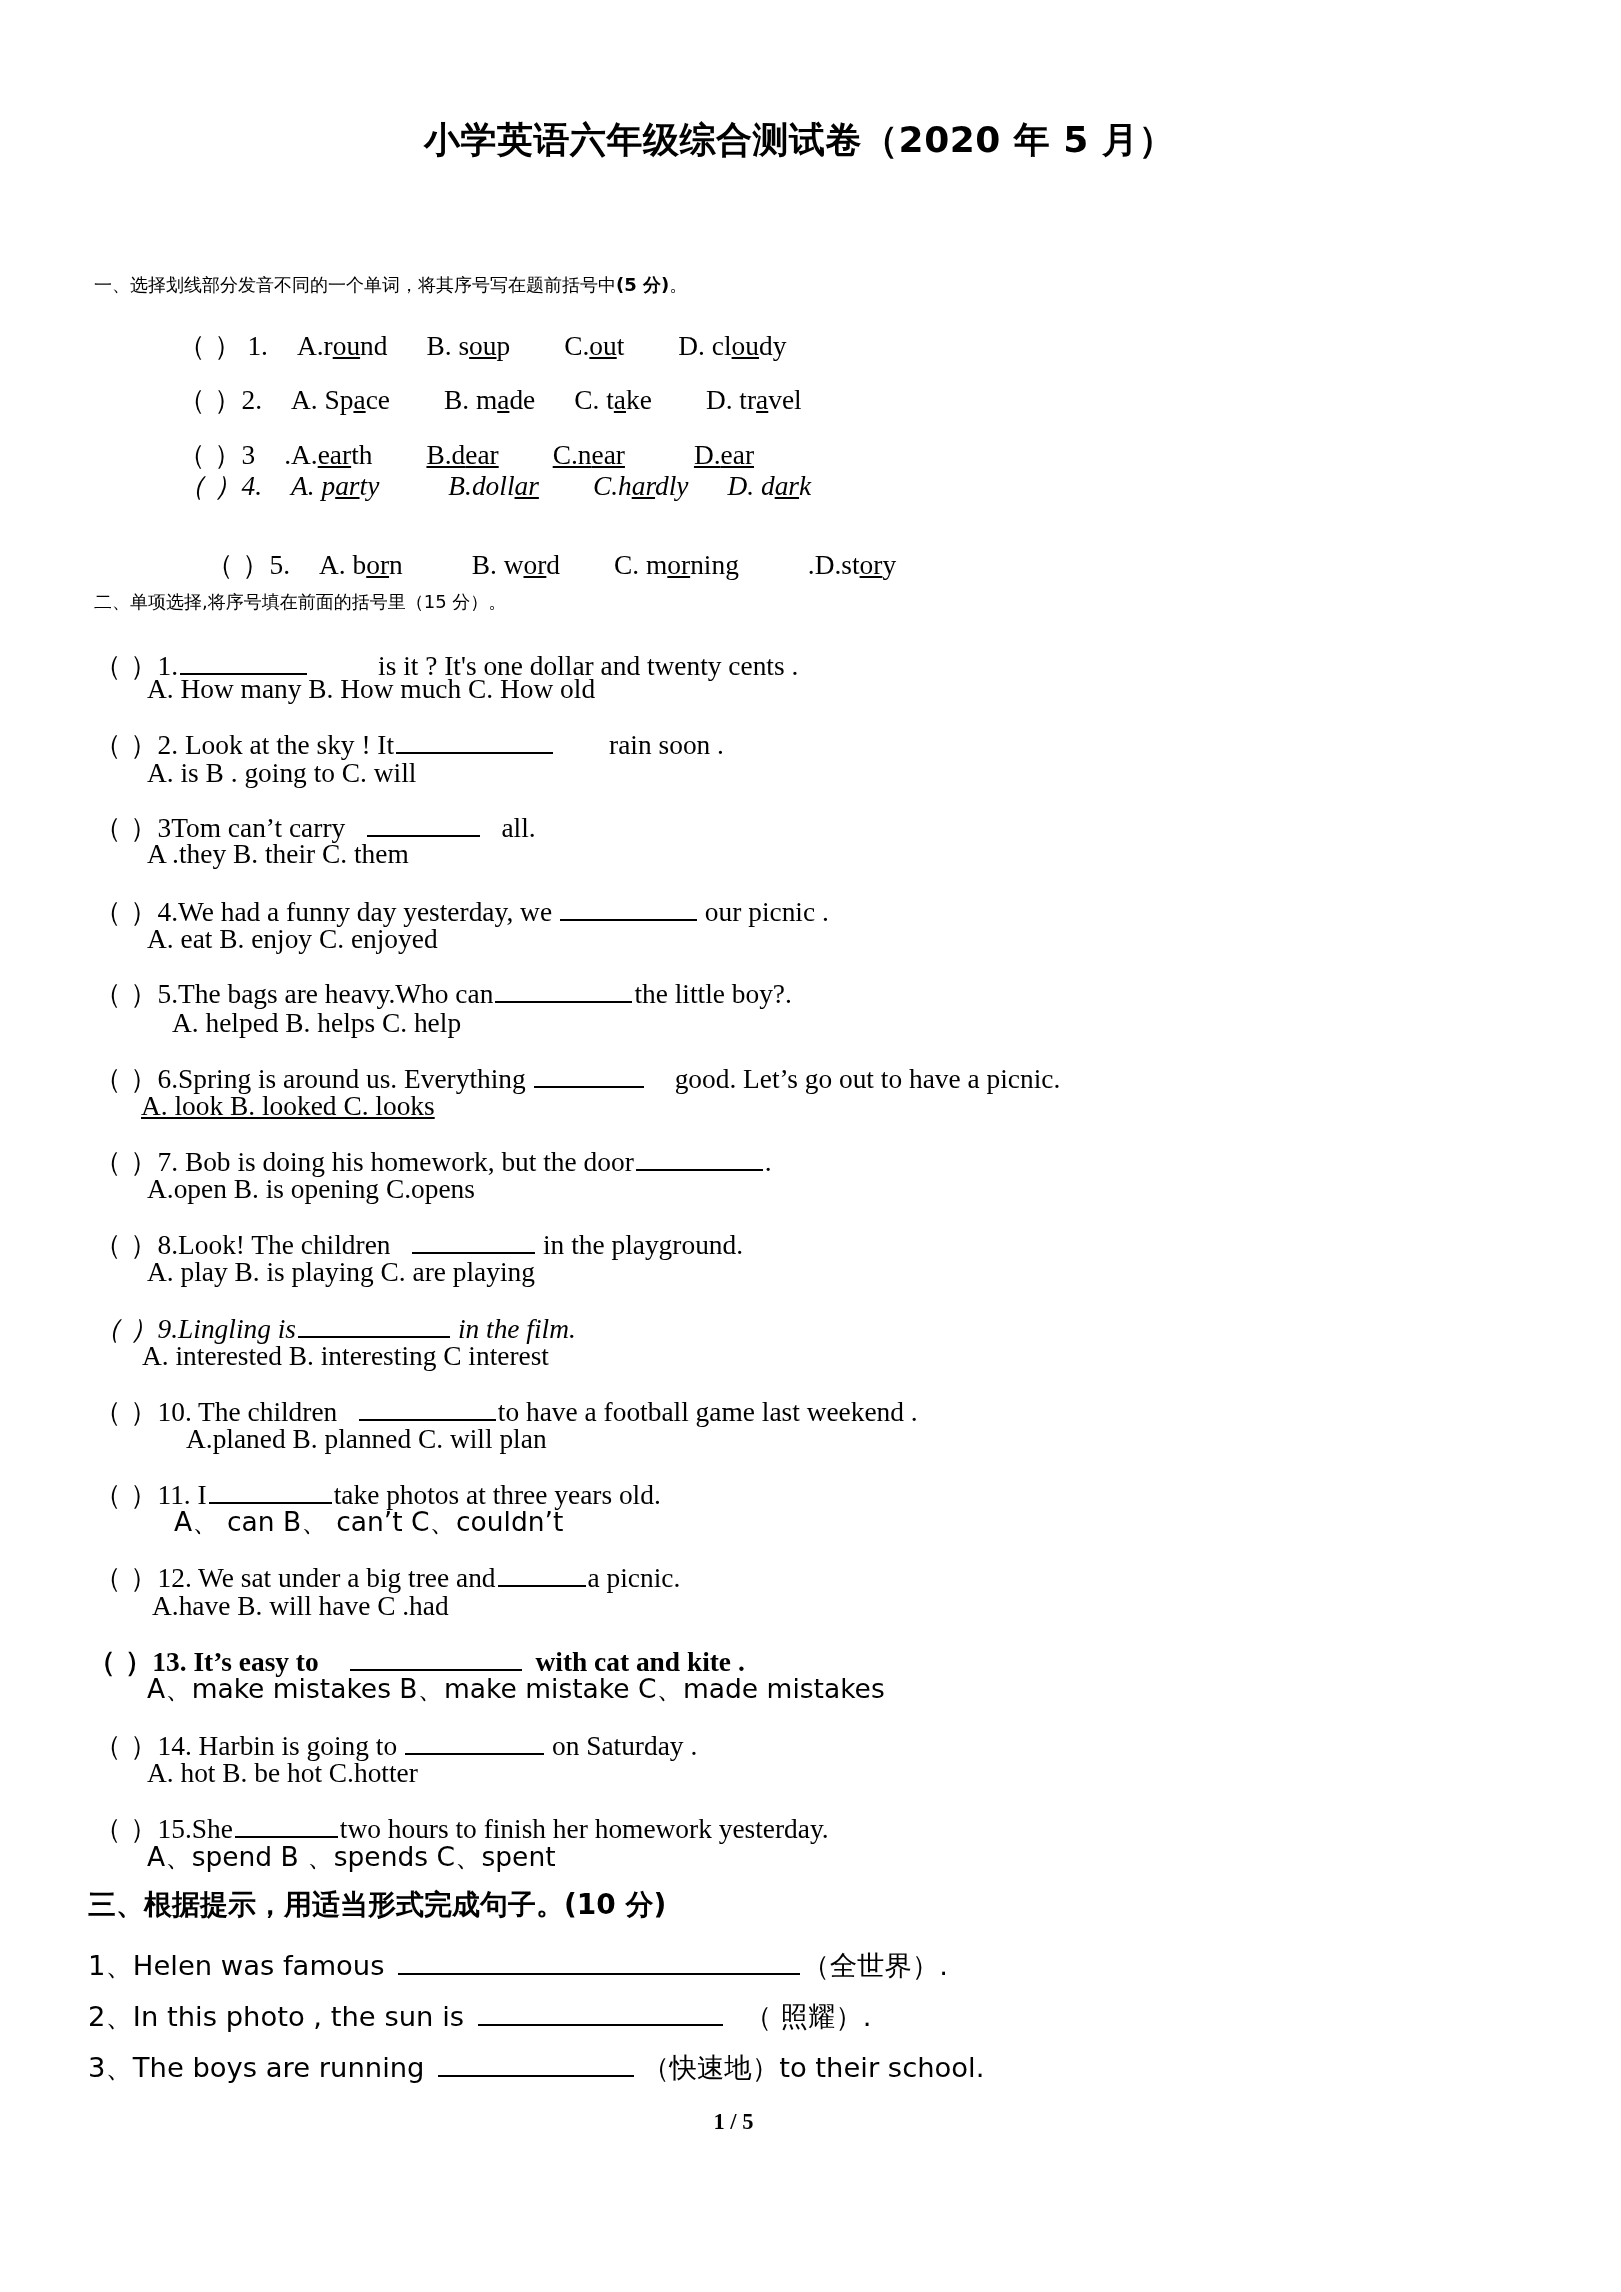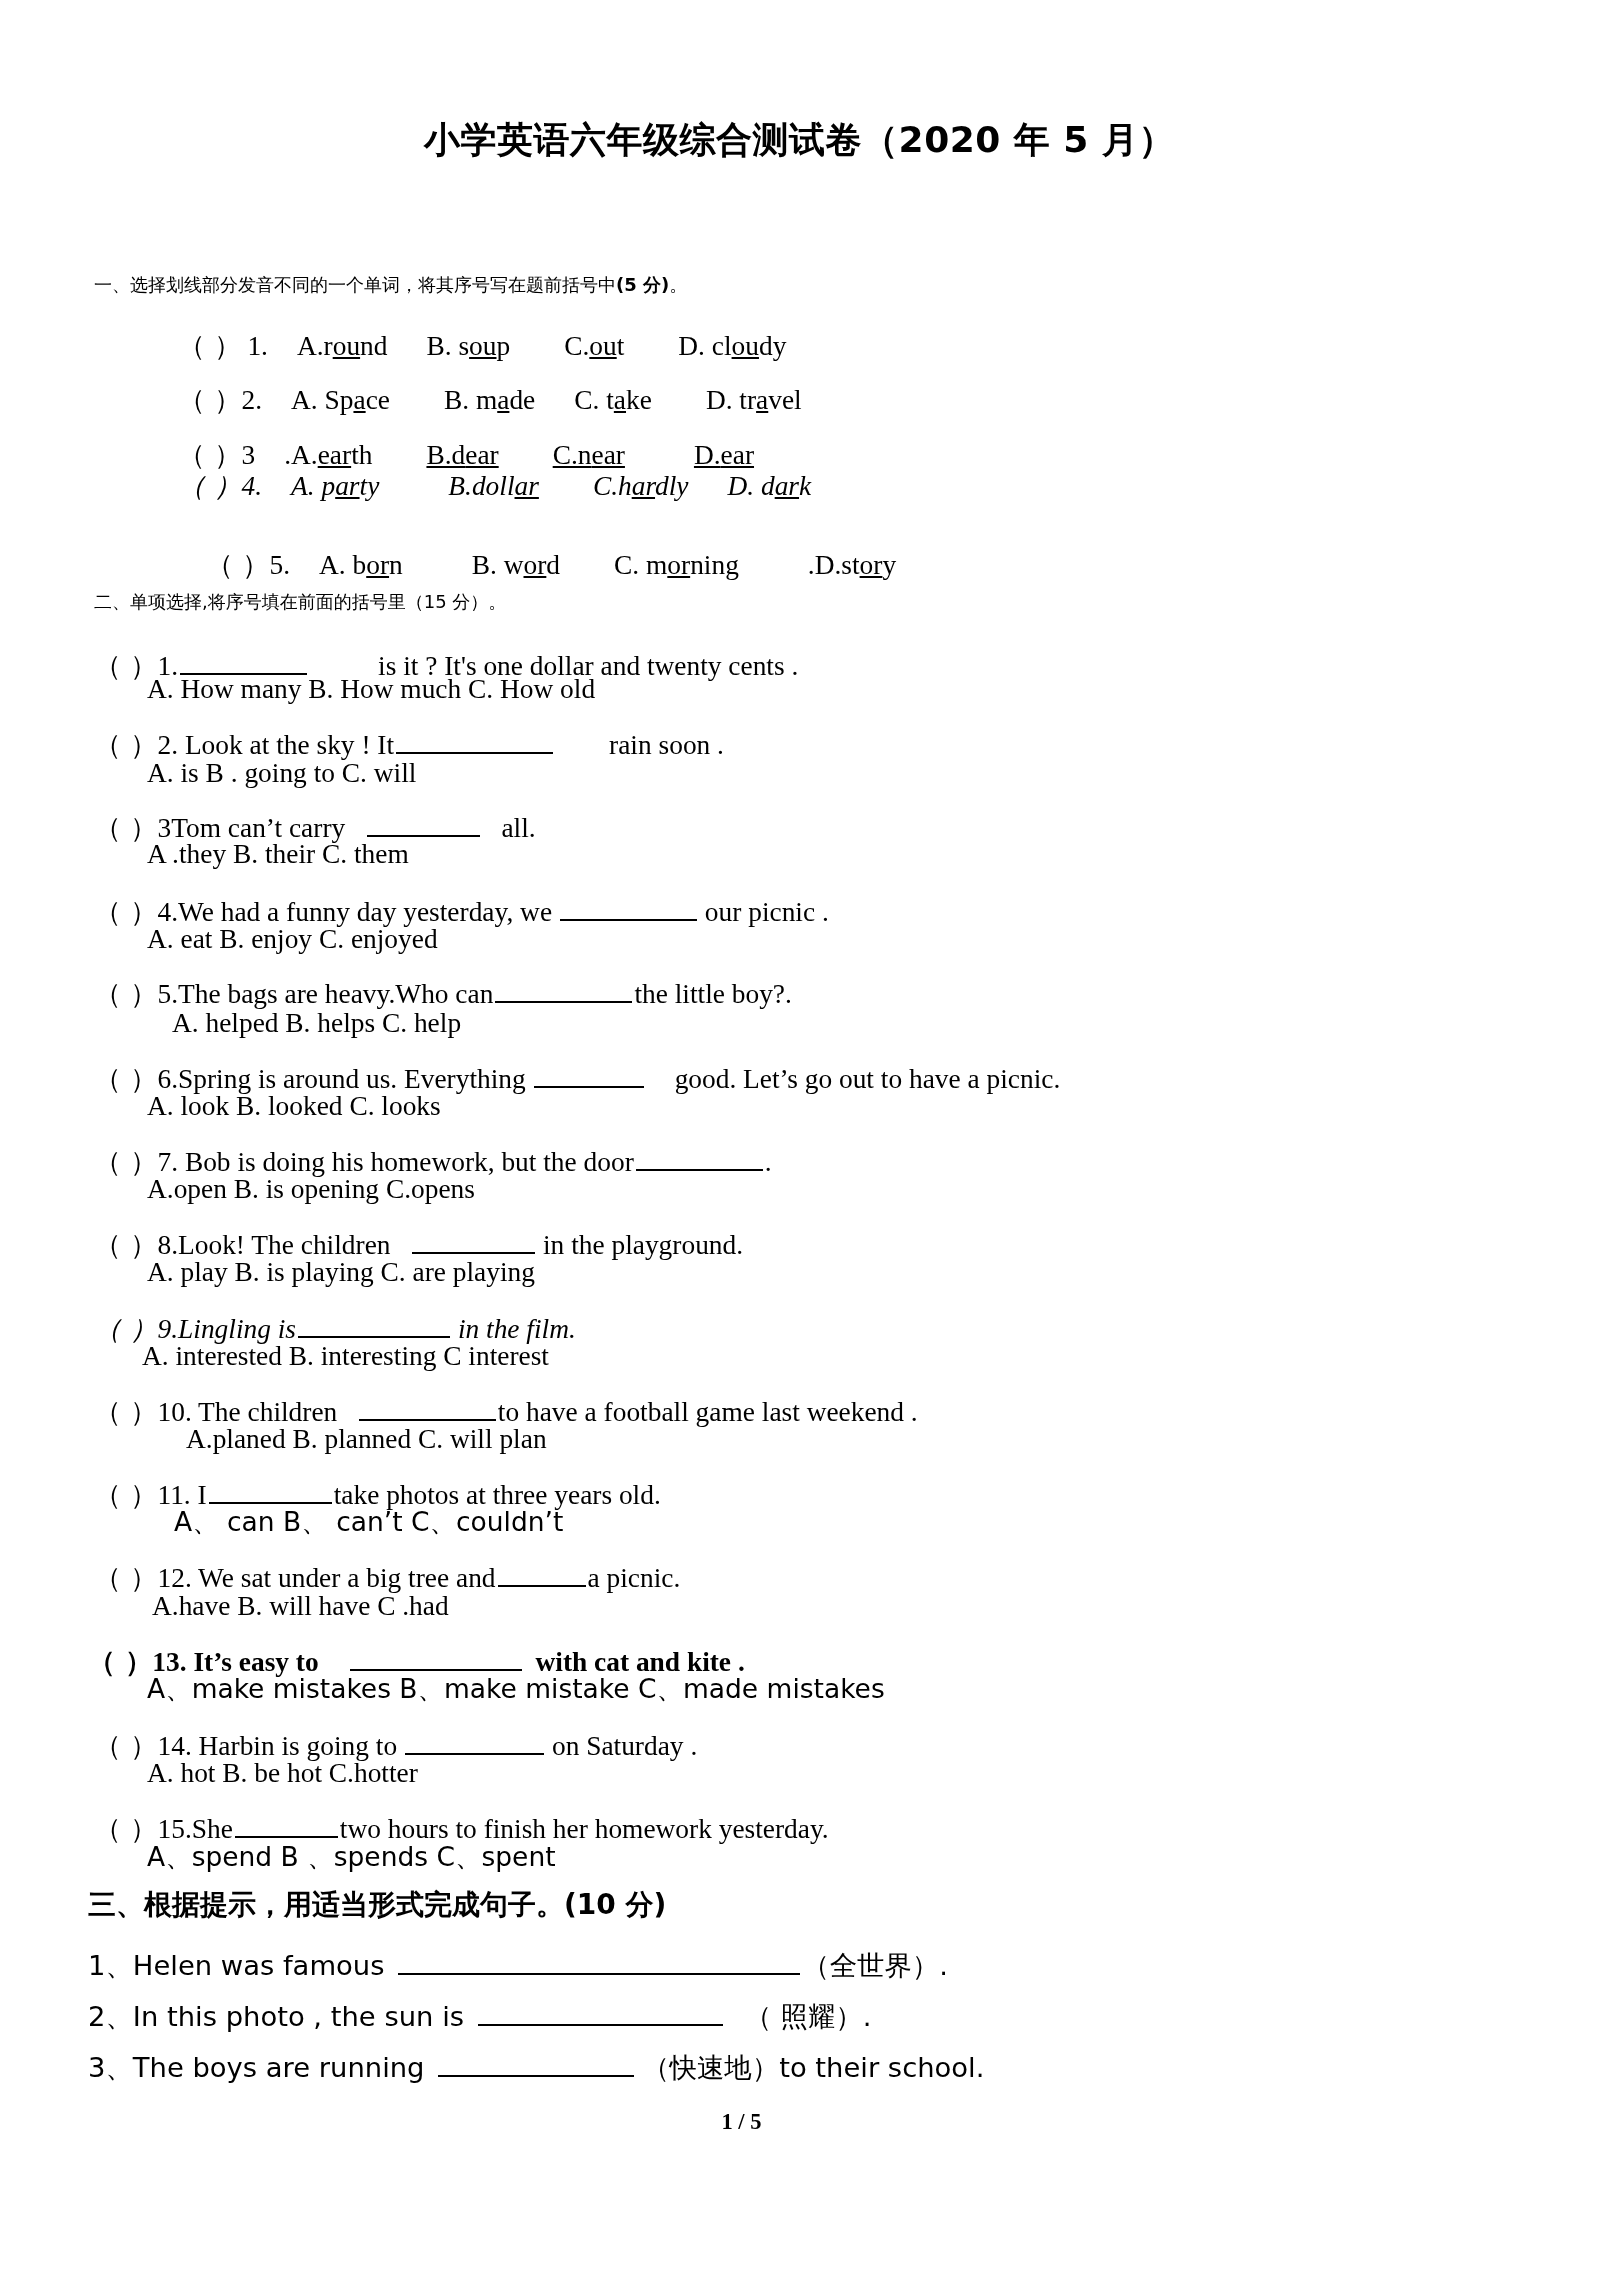--- a/index.html
+++ b/index.html
@@ -69,21 +69,20 @@
     margin: 0 2px;
   }
   .footer {
     position: absolute;
     top: 2109px;
     left: 0;
     width: 1467px;
     text-align: center;
     font-size: 22.5px;
     font-weight: bold;
-    padding-left: 8px;
   }
   .sp6 { display:inline-block; width:5.9px; }
   .sp12 { display:inline-block; width:11.8px; }
   .sp20 { display:inline-block; width:19.6px; }
   .sp30 { display:inline-block; width:29px; }
   .sp40 { display:inline-block; width:39px; }
   .sp55 { display:inline-block; width:54px; }
   .sp70 { display:inline-block; width:69px; }
   .paren { display:inline-block; }
 </style>
@@ -141,21 +140,21 @@
   <div class="row" style="top:926px; left:147px;">A. eat            B. enjoy     C. enjoyed</div>
 
   <div class="row" style="top:972px; left:94px;">
     <span class="cn paren">（    ）</span><span>5.The bags are heavy.Who can</span><span class="blank" style="width:137px;"></span><span>the little boy?.</span>
   </div>
   <div class="row" style="top:1010px; left:172px;">A. helped     B. helps      C. help</div>
 
   <div class="row" style="top:1057px; left:94px;">
     <span class="cn paren">（    ）</span><span>6.Spring is around us. Everything</span><span class="sp6"></span><span class="blank" style="width:110px;"></span><span class="sp30"></span><span>good. Let’s    go out to have a picnic.</span>
   </div>
-  <div class="row" style="top:1093px; left:147px;">A. look     B. looked     C. looks</div>
+  <div class="row" style="top:1093px; left:141px;text-decoration:underline;">A. look     B. looked     C. looks</div>
 
   <div class="row" style="top:1140px; left:94px;">
     <span class="cn paren">（    ）</span><span>7. Bob is doing his homework, but the door</span><span class="blank" style="width:127px;"></span><span>.</span>
   </div>
   <div class="row" style="top:1176px; left:147px;">A.open              B. is opening        C.opens</div>
 
   <div class="row" style="top:1223px; left:94px;">
     <span class="cn paren">（    ）</span><span>8.Look! The children</span><span class="sp20"></span><span class="blank" style="width:123px;"></span><span class="sp6"></span><span>in the playground.</span>
   </div>
   <div class="row" style="top:1259px; left:147px;">A. play            B. is playing          C. are playing</div>

